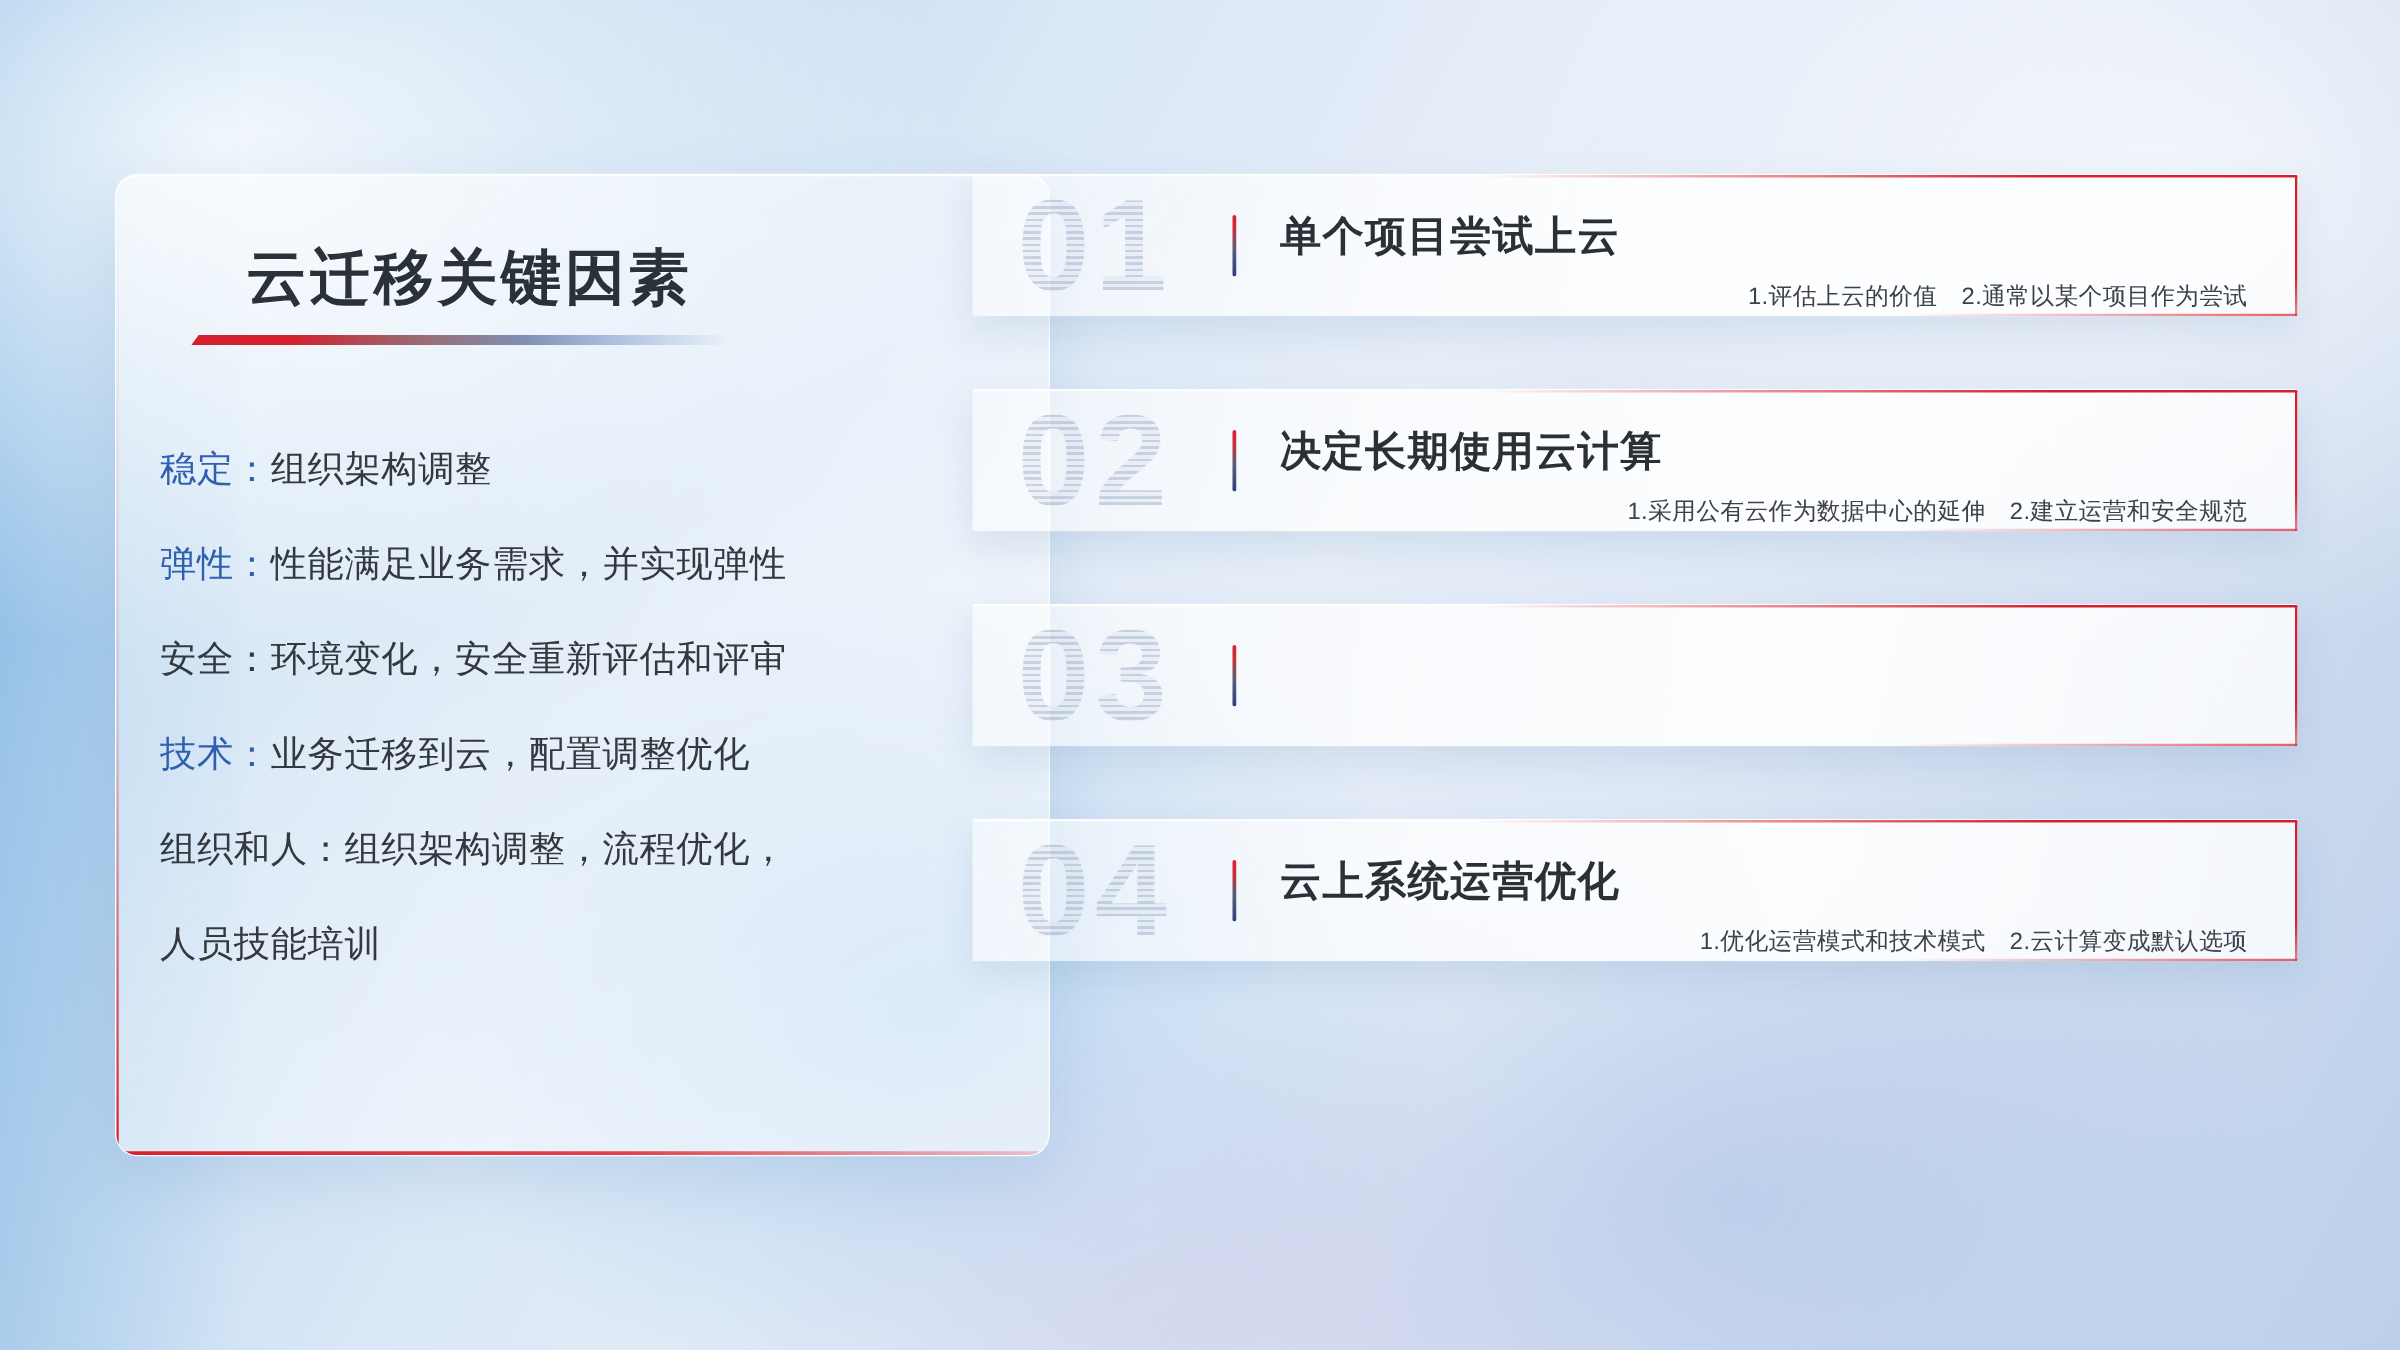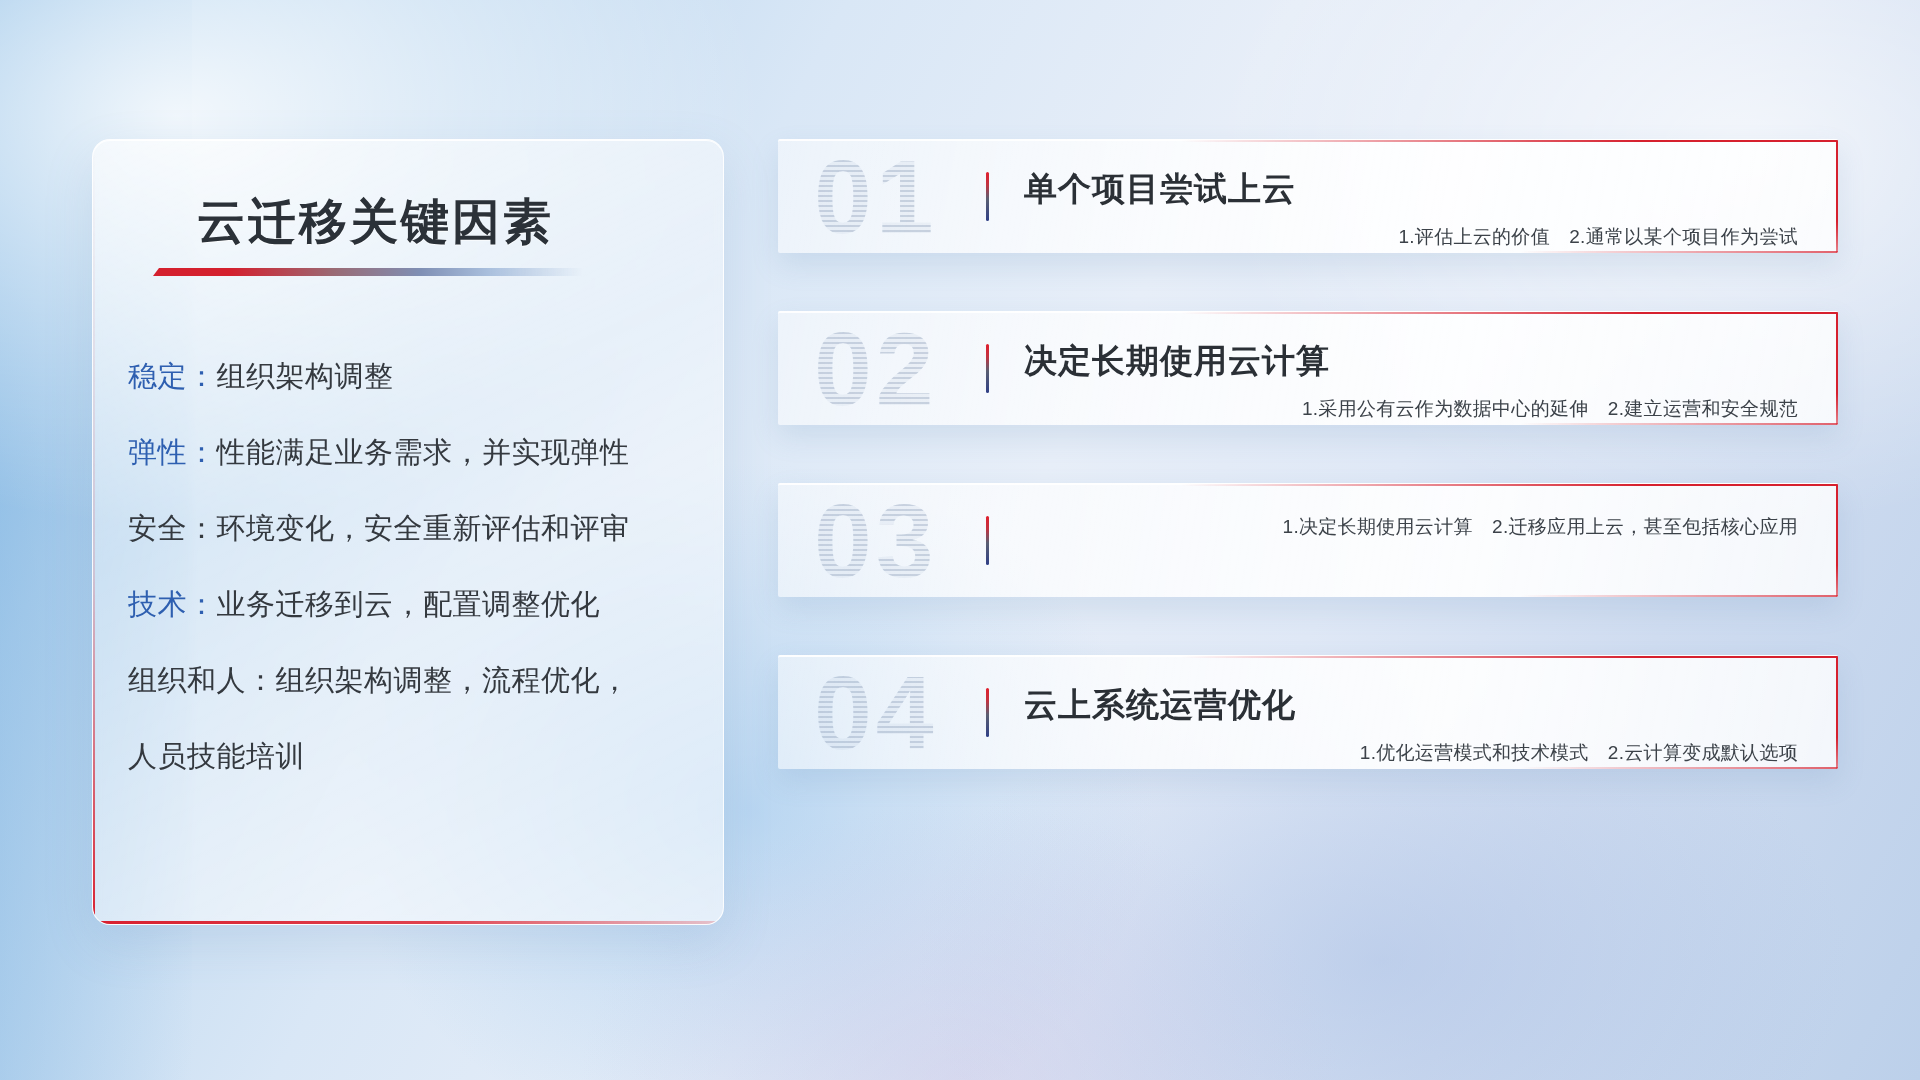--- a/index.html
+++ b/index.html
@@ -41,21 +41,21 @@
   .bg-streak{
     position:absolute; left:0; top:0; width:10%; height:100%;
     background:linear-gradient(95deg, rgba(120,176,224,.55) 0%, rgba(120,176,224,0) 100%);
   }
 
   
   .stage{ position:absolute; inset:0; z-index:2; }
 
   
   .left-panel{
-    position:absolute; left:92px; top:139px; width:632px; height:786px;
+    position:absolute; left:92px; top:139px; width:748px; height:786px;
     border-radius:18px;
     background:linear-gradient(155deg, rgba(255,255,255,.62) 0%, rgba(255,255,255,.40) 40%, rgba(255,255,255,.55) 100%);
     border:1px solid rgba(255,255,255,.85);
     box-shadow:0 18px 50px rgba(90,130,180,.16), inset 0 1px 0 rgba(255,255,255,.9);
     backdrop-filter:blur(4px);
     overflow:hidden;
   }
   .left-panel::after{
     content:""; position:absolute; left:0; right:0; bottom:0; height:3px;
     background:linear-gradient(90deg,#d8202f 0%, #e0434f 55%, rgba(224,67,79,.25) 100%);
@@ -222,21 +222,20 @@
     </article>
 
     <article class="card">
       <span class="card-edge-top"></span>
       <span class="card-edge-right"></span>
       <span class="card-edge-bottom"></span>
       <div class="card-num-shadow">03</div>
       <div class="card-num">03</div>
       <span class="card-divider"></span>
       <div class="card-body">
-        <div class="card-sub">1.决定长期使用云计算　2.迁移应用上云，甚至包括核心应用</div>
       </div>
     </article>
 
     <article class="card">
       <span class="card-edge-top"></span>
       <span class="card-edge-right"></span>
       <span class="card-edge-bottom"></span>
       <div class="card-num-shadow">04</div>
       <div class="card-num">04</div>
       <span class="card-divider"></span>

